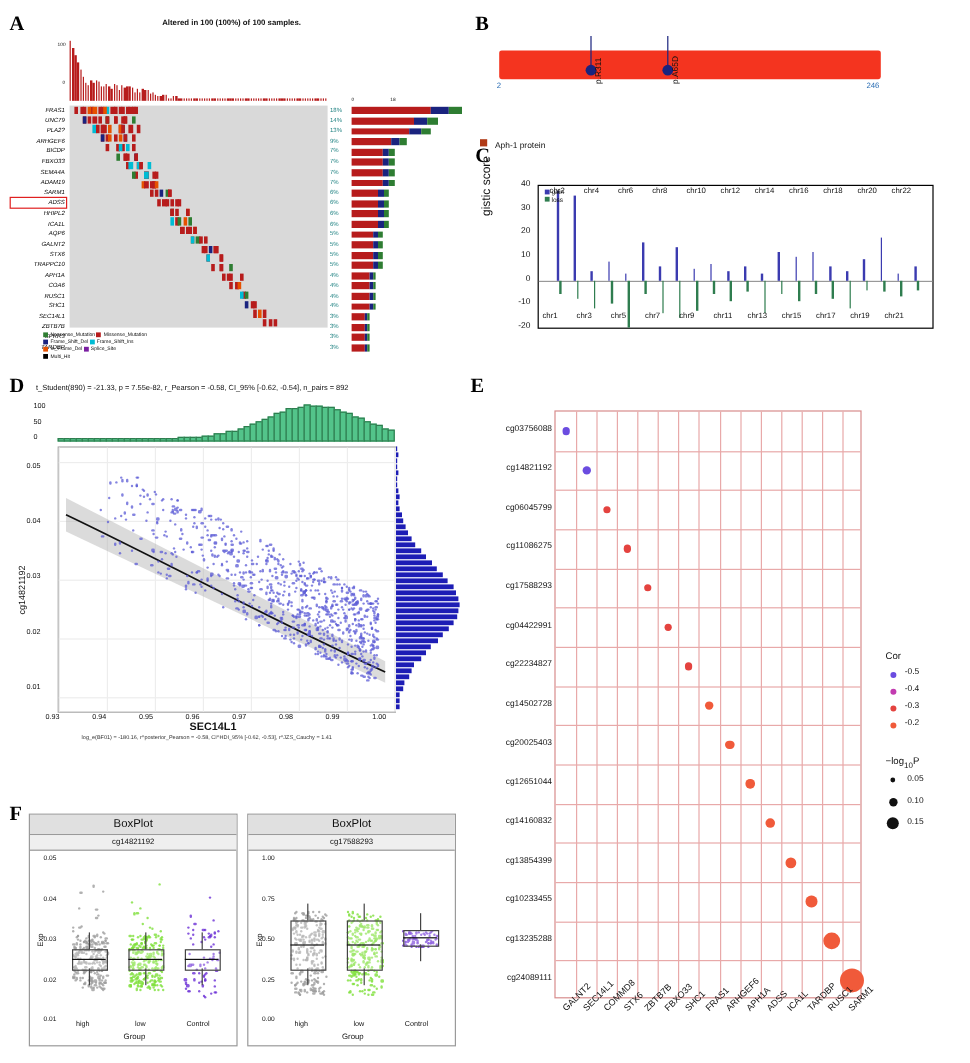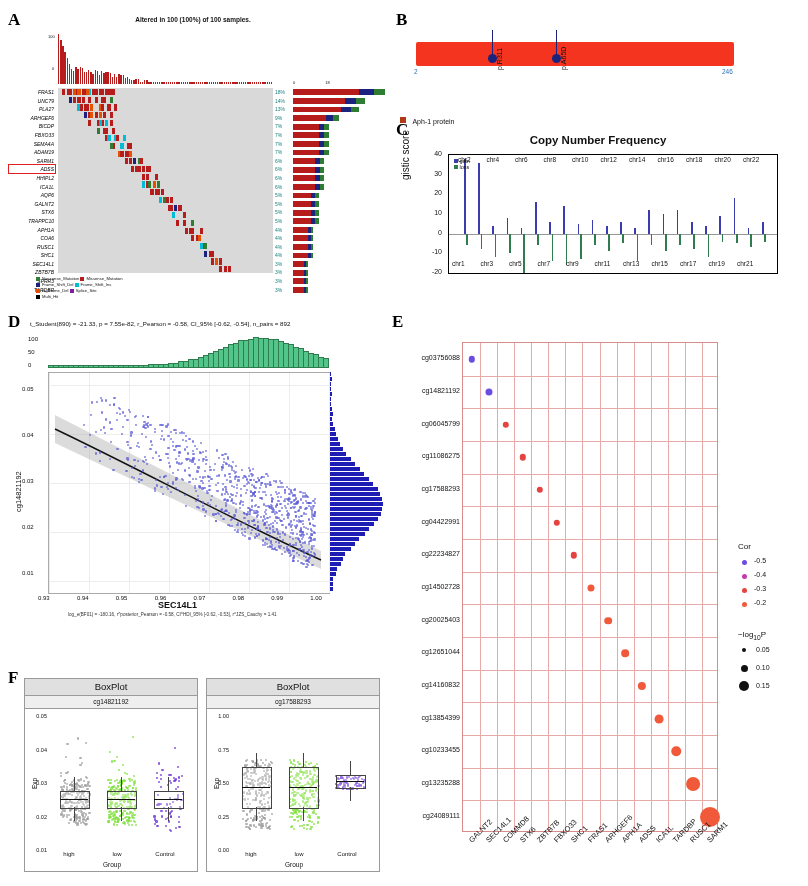--- a/index.html
+++ b/index.html
@@ -558,21 +558,20 @@
   <div class="lolli-lab" style="left:164px;top:60px;">p.A65D</div>
 
   <div class="abs" style="left:4px;top:100px;">
     <span style="display:inline-block;width:6px;height:6px;background:#b03a16;vertical-align:middle;"></span>
     <span class="lolli-legend" style="position:relative;top:0;left:2px;">Aph-1 protein</span>
   </div>
 </div>
 
 <div class="abs" id="panelC">
   <div class="panel-letter" style="left:0px;top:0px;">C</div>
-  <div id="cnv-title">Copy Number Frequency</div>
   <div class="cnv-ylab">gistic score</div>
   <div class="cnv-plot" id="cnvPlot">
       <div style="position: absolute; left: 0px; right: 0px; top: 78.6667px; height: 1px; background: rgb(153, 153, 153);"></div>
       <div class="cnv-bar cnv-up" style="left: 15.0909px; height: 74.7333px; top: 3.93333px;"></div>
       <div class="cnv-bar cnv-dn" style="left: 17.4909px; height: 11.8px; top: 78.6667px;"></div>
       <div class="cnv-bar cnv-up" style="left: 29.2727px; height: 70.8px; top: 7.86667px;"></div>
       <div class="cnv-bar cnv-dn" style="left: 31.6727px; height: 15.7333px; top: 78.6667px;"></div>
       <div class="cnv-bar cnv-up" style="left: 43.4545px; height: 7.86667px; top: 70.8px;"></div>
       <div class="cnv-bar cnv-dn" style="left: 45.8545px; height: 23.6px; top: 78.6667px;"></div>
       <div class="cnv-bar cnv-up" style="left: 57.6364px; height: 15.7333px; top: 62.9333px;"></div>

